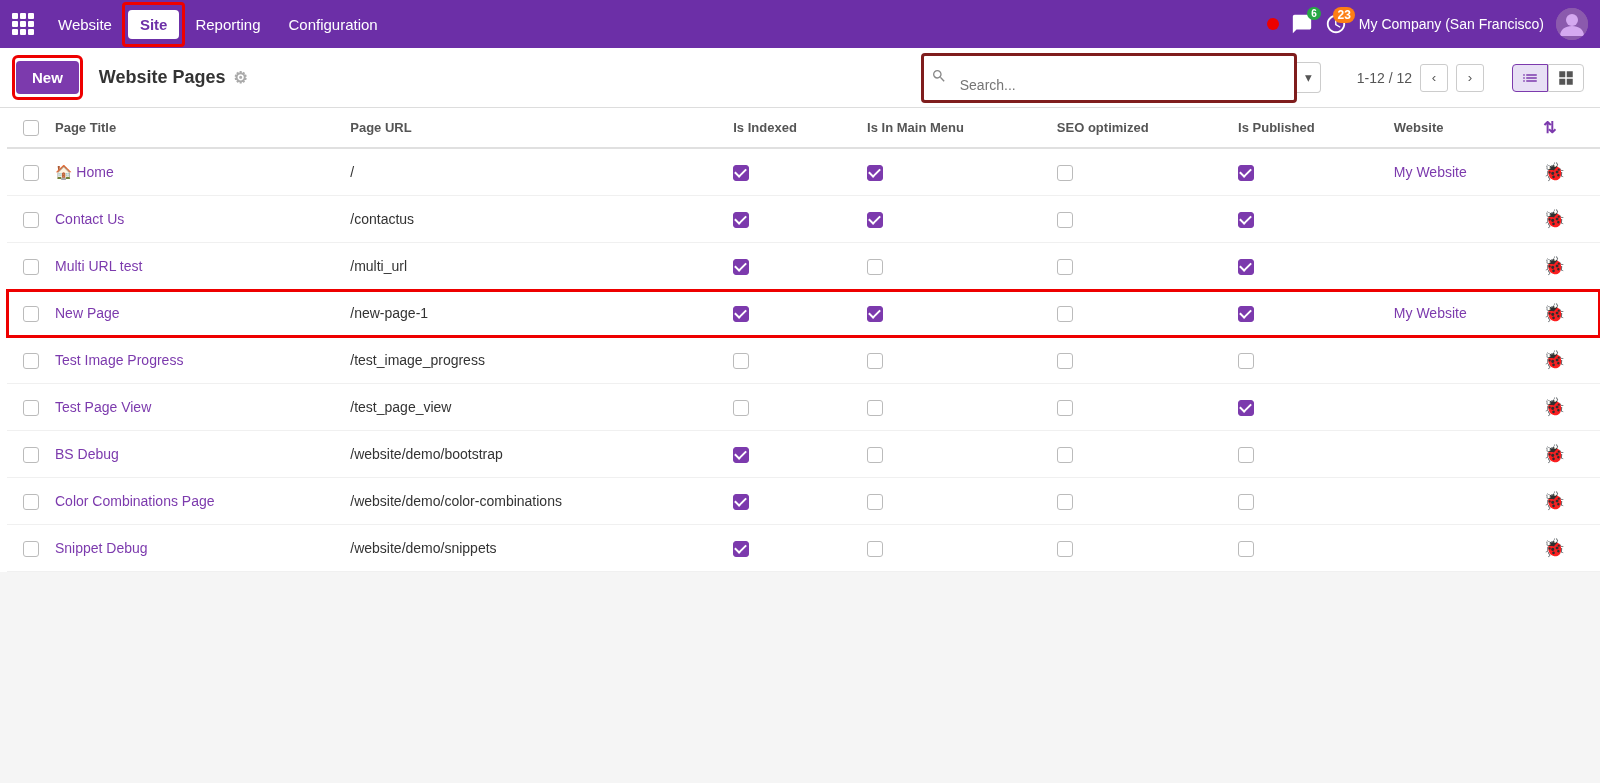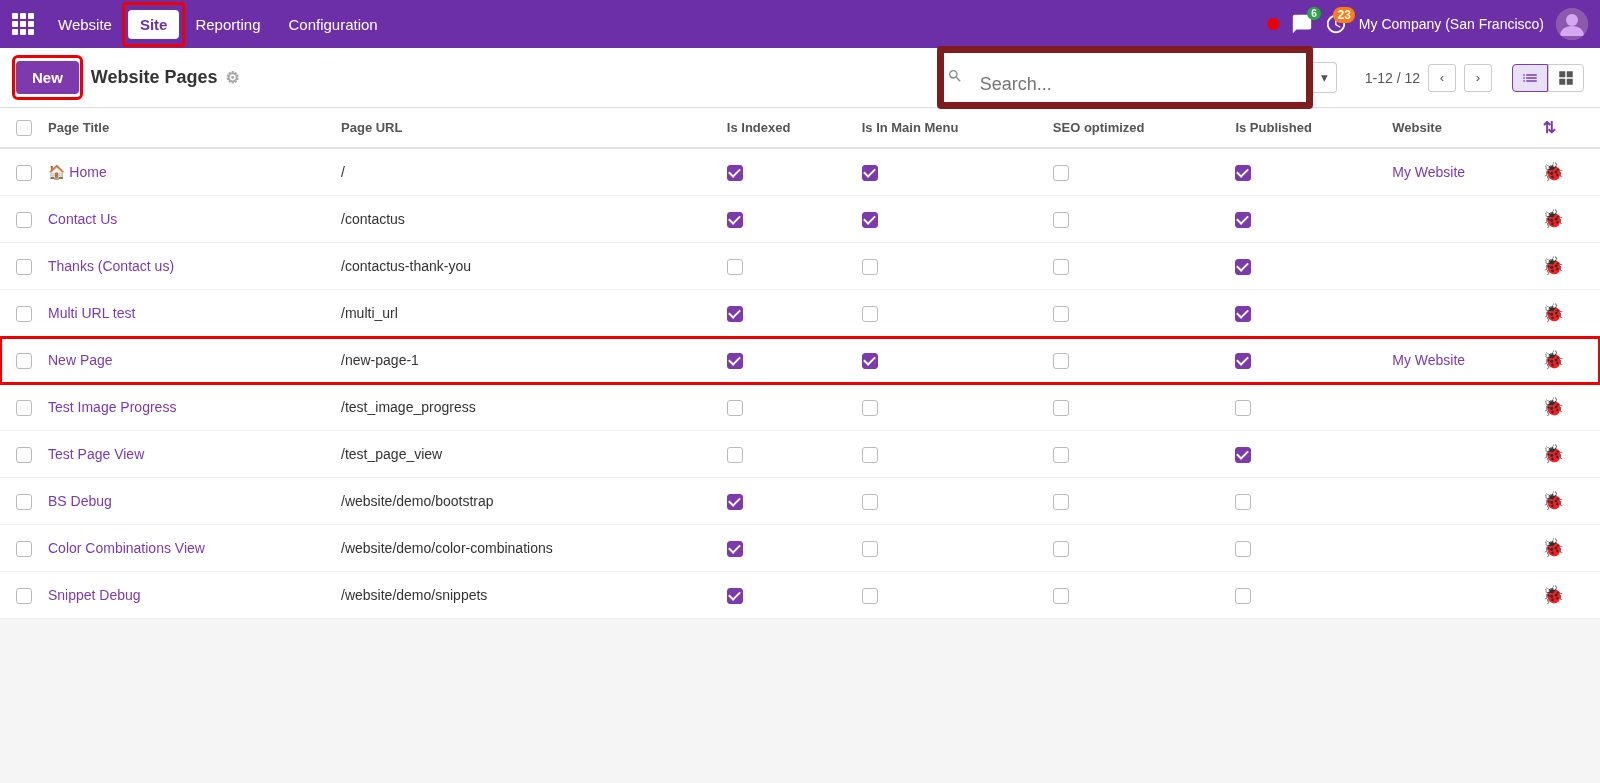--- a/index.html
+++ b/index.html
@@ -109,21 +109,21 @@
     .avatar svg { width: 32px; height: 32px; }
 
     
     .subheader {
       background: #fff;
       display: flex;
       align-items: center;
       padding: 0 16px;
       height: 60px;
       border-bottom: 1px solid #ddd;
-      gap: 12px;
+      gap: 20px;
     }
     .new-btn {
       background: #7c3aad;
       color: #fff;
       border: none;
       border-radius: 4px;
       padding: 8px 16px;
       font-size: 15px;
       font-weight: 600;
       cursor: pointer;
@@ -140,24 +140,24 @@
     .search-container {
       flex: 1;
       max-width: 400px;
       margin-left: auto;
       position: relative;
       display: flex;
       align-items: center;
     }
     .search-input {
       width: 100%;
-      border: 7px solid #7f1d1d;
+      border: 3px solid #7f1d1d;
       border-radius: 4px;
       padding: 21px 12px 7px 36px;
-      font-size: 18px;
+      font-size: 14px;
       outline: none;
     }
     .search-icon-wrap {
       position: absolute;
       left: 10px;
       color: #888;
     }
     .search-dropdown-btn {
       border: 1px solid #ccc;
       border-left: none;
@@ -196,20 +196,21 @@
       display: flex; align-items: center; justify-content: center;
     }
     .view-btn.active { background: #e8e0f5; border-color: #7c3aad; color: #7c3aad; }
     .view-btn:first-child { border-radius: 4px 0 0 4px; }
     .view-btn:last-child { border-radius: 0 4px 4px 0; }
 
     
     .table-container {
       background: #fff;
       margin: 0;
+      padding-left: 7px;
     }
     table {
       width: 100%;
       border-collapse: collapse;
     }
     thead tr {
       border-bottom: 2px solid #e0e0e0;
     }
     thead th {
       padding: 10px 8px;
@@ -427,31 +428,20 @@
           <td>/contactus</td>
           <td><div class="cb checked"></div></td>
           <td><div class="cb checked"></div></td>
           <td><div class="cb empty"></div></td>
           <td><div class="cb checked"></div></td>
           <td></td>
           <td><span class="bug-icon">🐞</span></td>
         </tr>
         <tr>
           <td><div class="cb empty"></div></td>
-          <td><a class="row-link">Thanks (Contact us)</a></td>
-          <td>/contactus-thank-you</td>
-          <td><div class="cb empty"></div></td>
-          <td><div class="cb empty"></div></td>
-          <td><div class="cb empty"></div></td>
-          <td><div class="cb checked"></div></td>
-          <td></td>
-          <td><span class="bug-icon">🐞</span></td>
-        </tr>
-        <tr>
-          <td><div class="cb empty"></div></td>
           <td><a class="row-link">Multi URL test</a></td>
           <td>/multi_url</td>
           <td><div class="cb checked"></div></td>
           <td><div class="cb empty"></div></td>
           <td><div class="cb empty"></div></td>
           <td><div class="cb checked"></div></td>
           <td></td>
           <td><span class="bug-icon">🐞</span></td>
         </tr>
         <tr class="row-highlight">
@@ -493,21 +483,21 @@
           <td>/website/demo/bootstrap</td>
           <td><div class="cb checked"></div></td>
           <td><div class="cb empty"></div></td>
           <td><div class="cb empty"></div></td>
           <td><div class="cb empty"></div></td>
           <td></td>
           <td><span class="bug-icon">🐞</span></td>
         </tr>
         <tr>
           <td><div class="cb empty"></div></td>
-          <td><a class="row-link">Color Combinations View</a></td>
+          <td><a class="row-link">Color Combinations Page</a></td>
           <td>/website/demo/color-combinations</td>
           <td><div class="cb checked"></div></td>
           <td><div class="cb empty"></div></td>
           <td><div class="cb empty"></div></td>
           <td><div class="cb empty"></div></td>
           <td></td>
           <td><span class="bug-icon">🐞</span></td>
         </tr>
         <tr>
           <td><div class="cb empty"></div></td>

